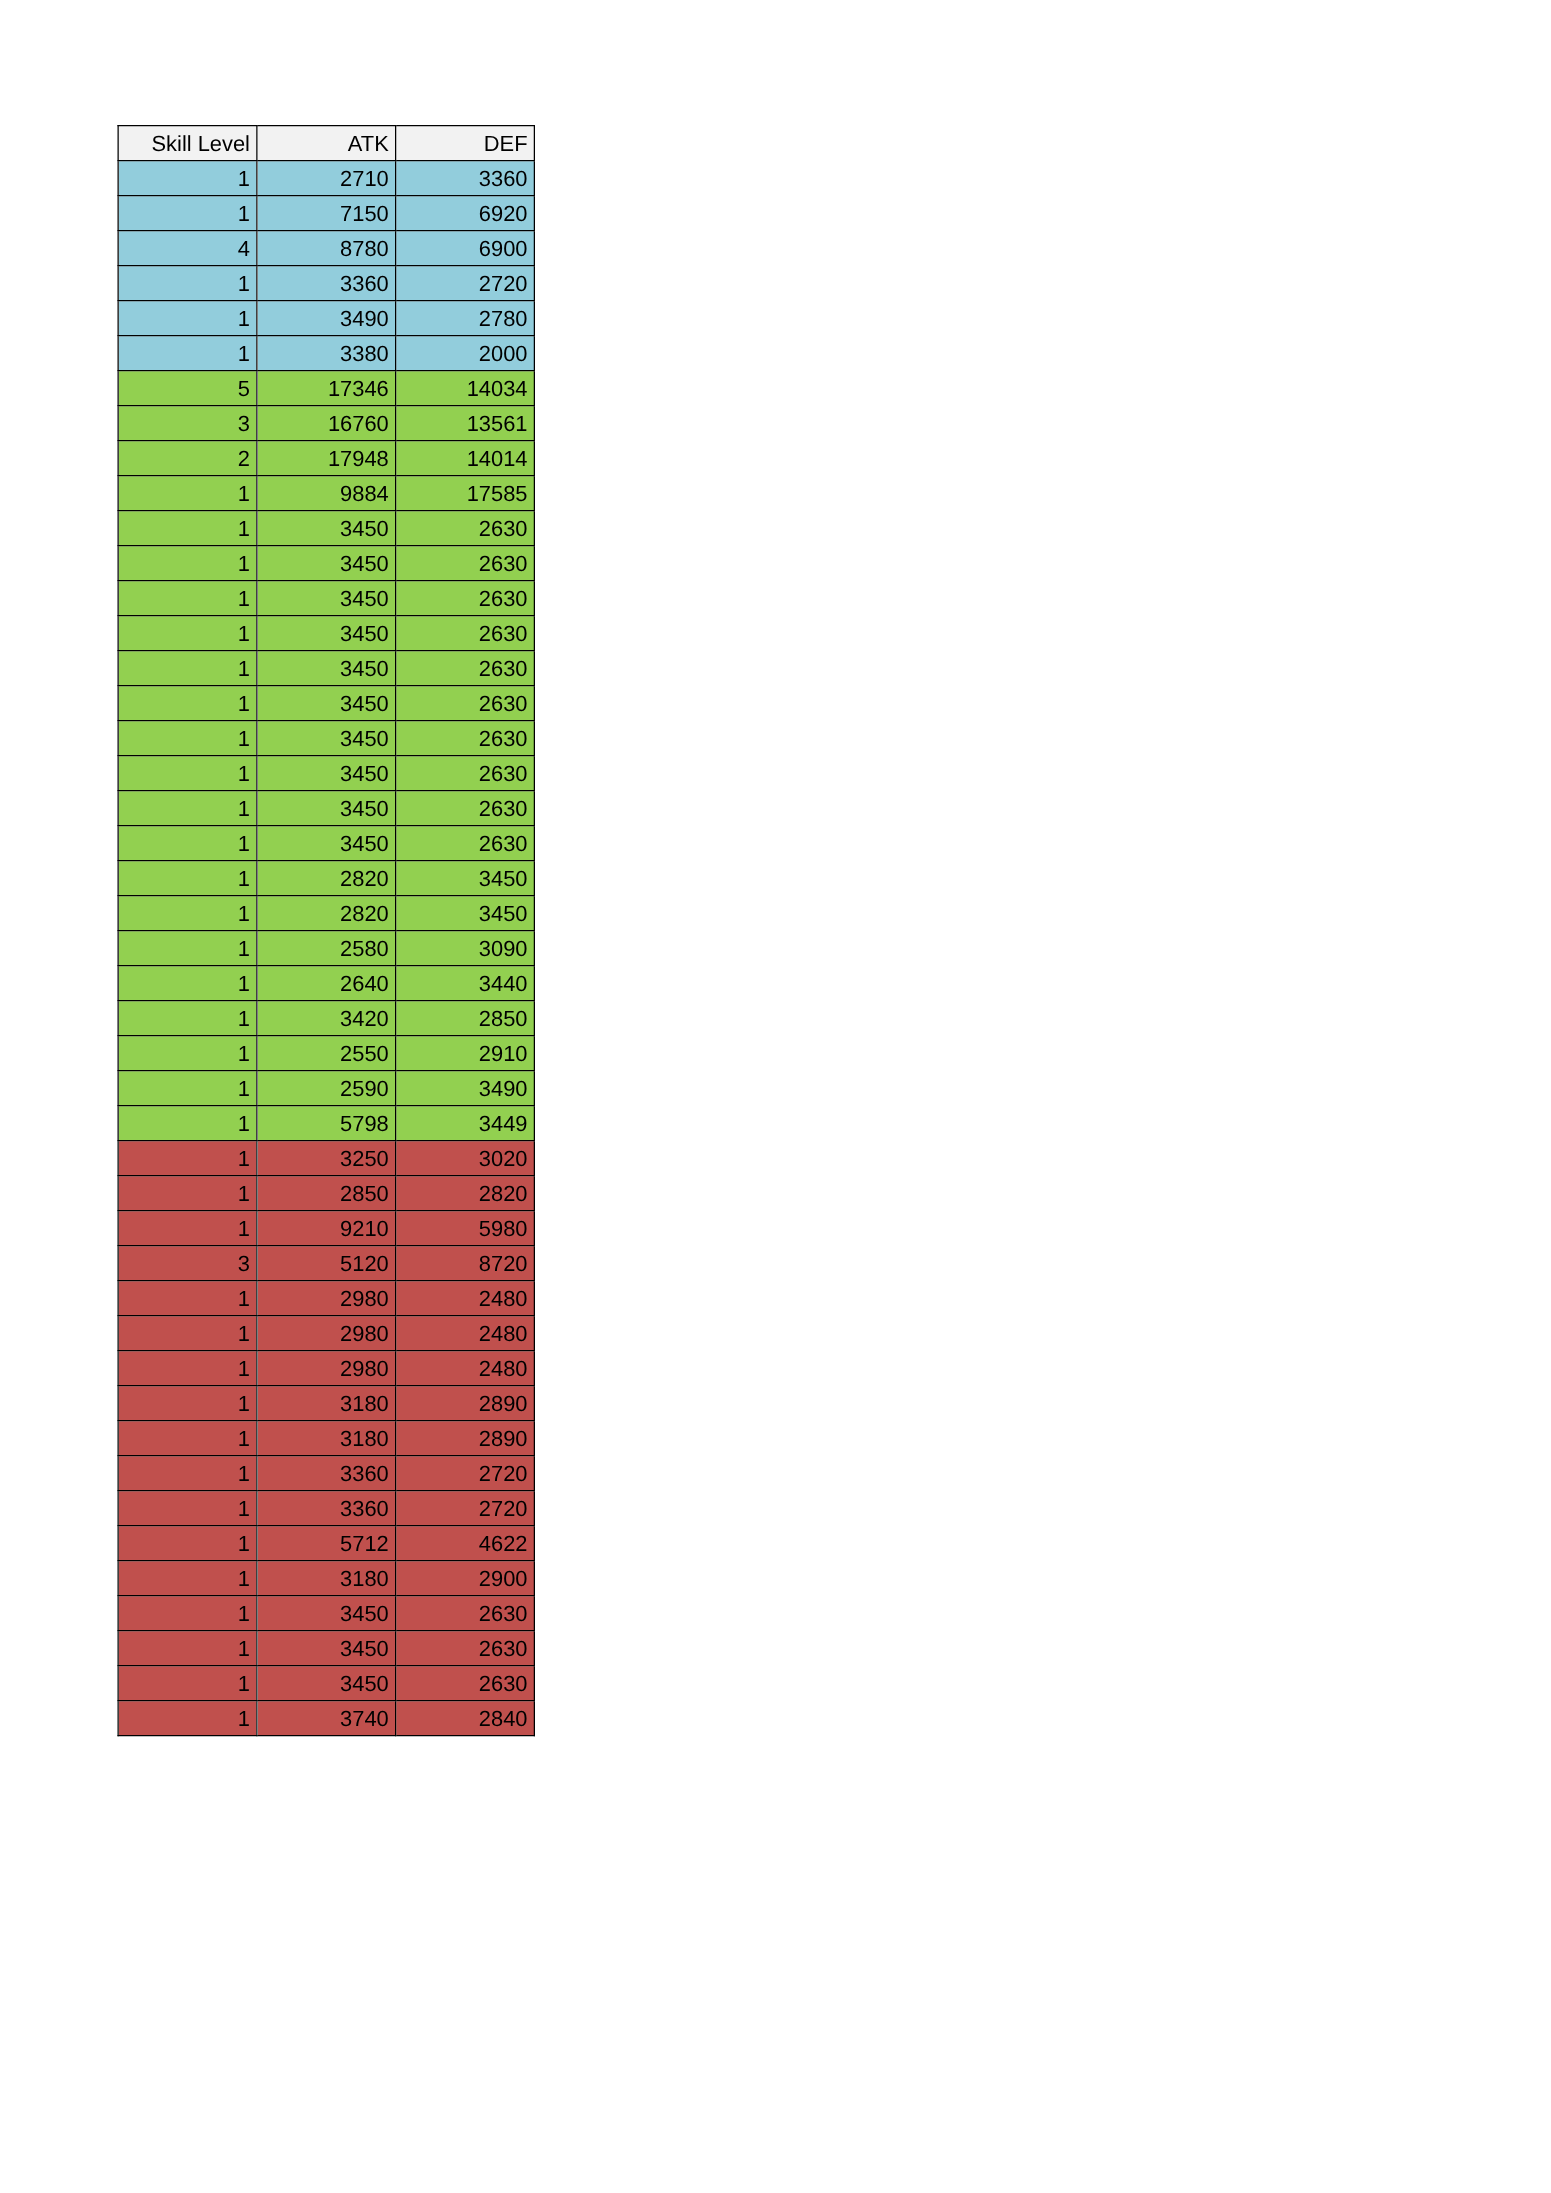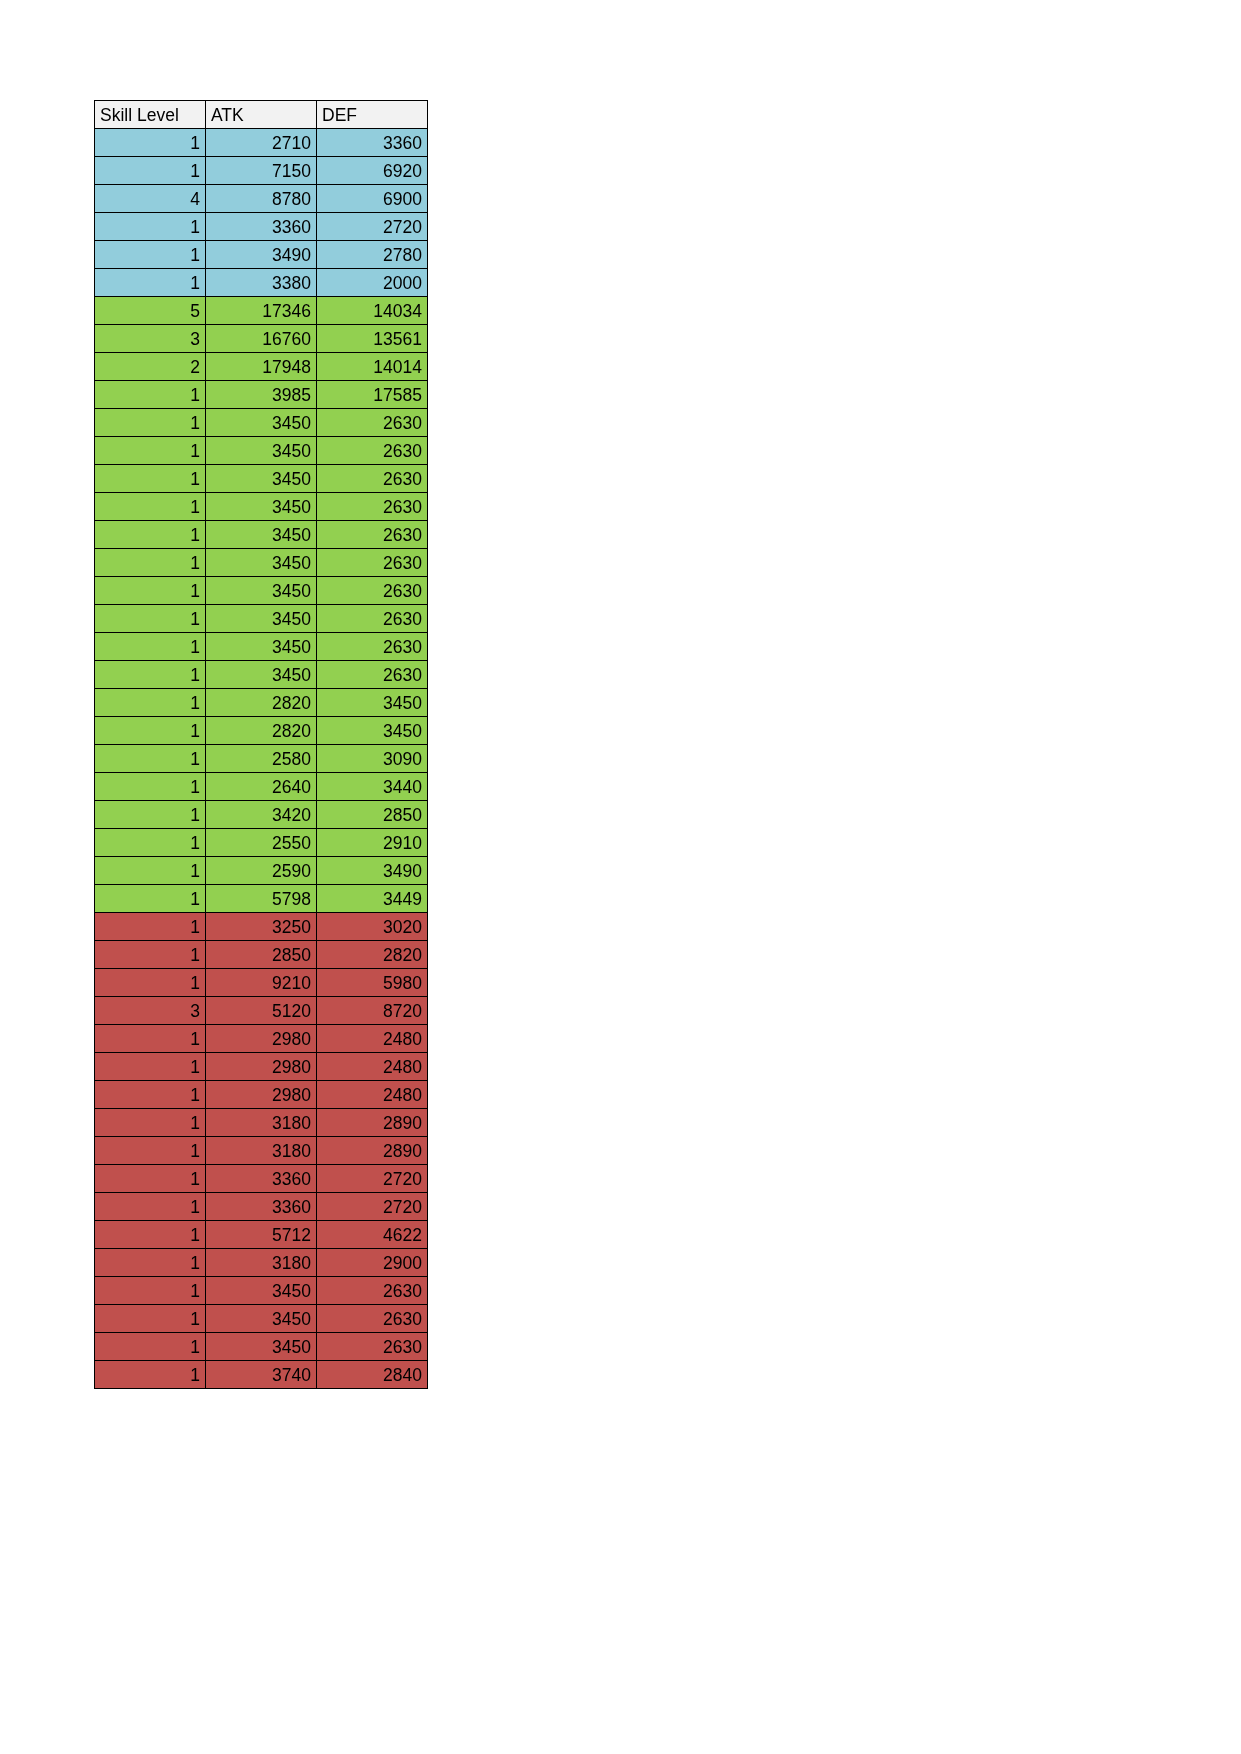--- a/index.html
+++ b/index.html
@@ -41,21 +41,21 @@
     font-size: 17.5px;
     line-height: 26px;
     color: #000000;
     font-family: "Liberation Sans", sans-serif;
     white-space: nowrap;
     overflow: hidden;
     box-sizing: border-box;
   }
   .sheet-table thead th {
     background: #f2f2f2;
-    text-align: left;
+    text-align: right;
     font-weight: normal;
   }
   .sheet-table tbody td {
     text-align: right;
   }
   tr.band-blue  td { background: #92CDDC; }
   tr.band-green td { background: #92D050; }
   tr.band-red   td { background: #C0504D; }
 </style>
 </head>
@@ -116,21 +116,21 @@
           <td>16760</td>
           <td>13561</td>
         </tr>
         <tr class="band-green">
           <td>2</td>
           <td>17948</td>
           <td>14014</td>
         </tr>
         <tr class="band-green">
           <td>1</td>
-          <td>3985</td>
+          <td>9884</td>
           <td>17585</td>
         </tr>
         <tr class="band-green">
           <td>1</td>
           <td>3450</td>
           <td>2630</td>
         </tr>
         <tr class="band-green">
           <td>1</td>
           <td>3450</td>

